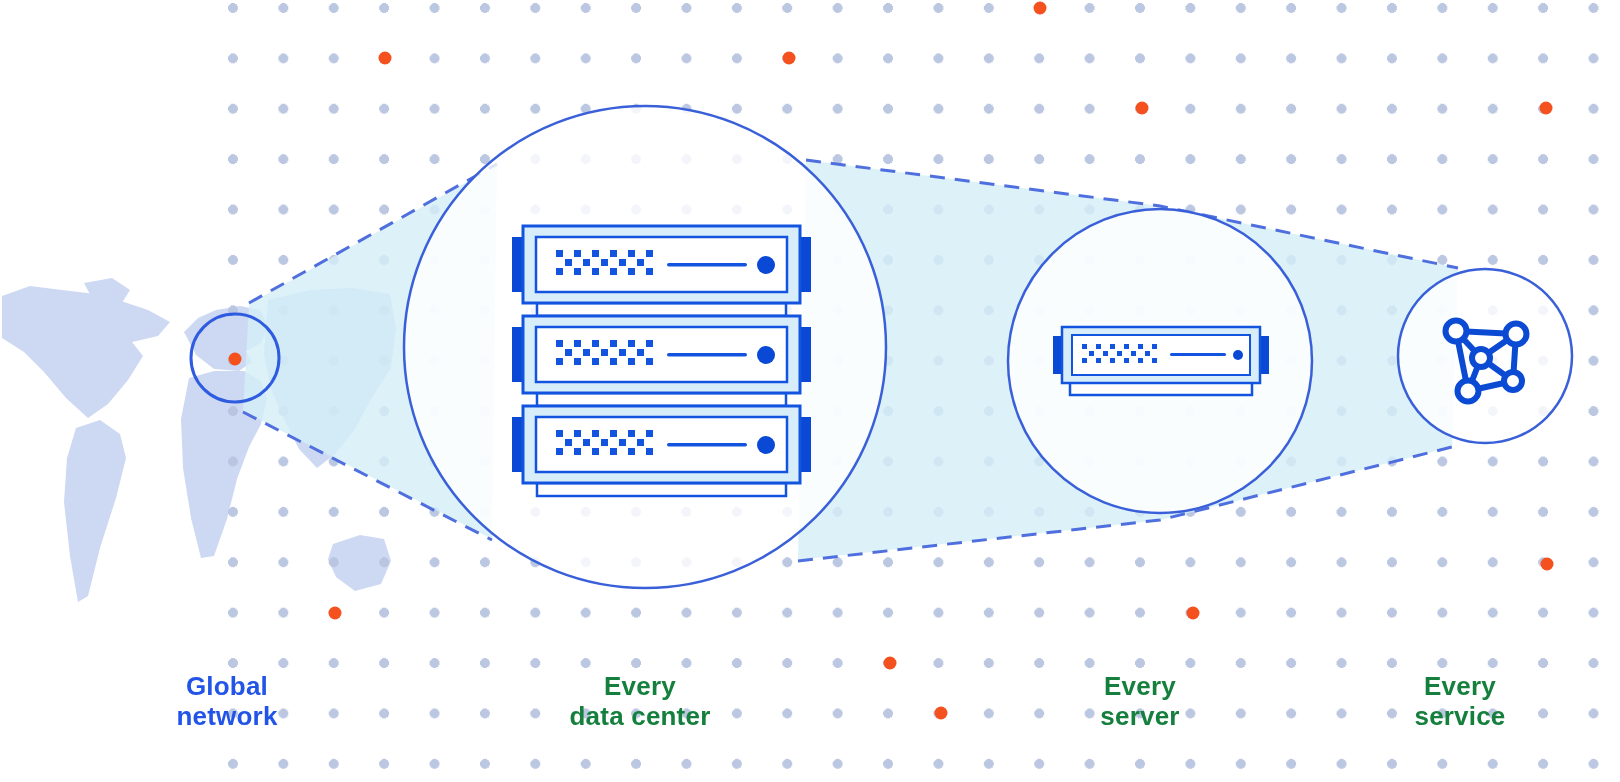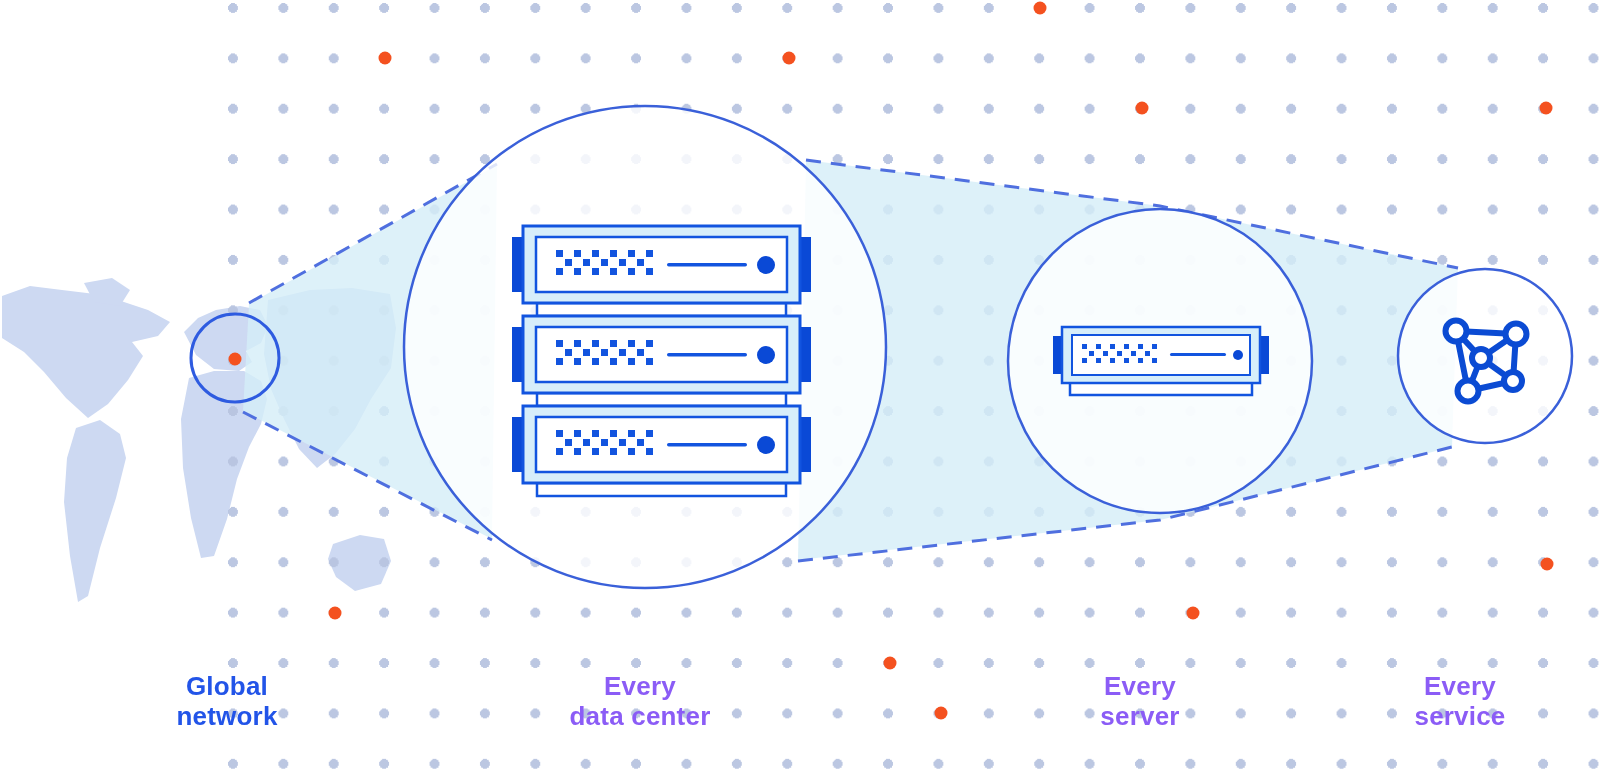--- a/index.html
+++ b/index.html
@@ -10,21 +10,21 @@
   .layer{position:absolute;left:0;top:0;width:1620px;height:782px;}
   
   .dot-grid{
     position:absolute;left:228px;top:3px;width:1376px;height:767px;
     background-image:radial-gradient(circle 5px at 5px 5px, rgba(184,196,224,0.95) 97%, rgba(184,196,224,0) 100%);
     background-size:50.4px 50.4px;
   }
   .stage-label{
     position:absolute;transform:translateX(-50%);
     text-align:center;font-weight:bold;font-size:26px;line-height:30px;
-    color:#8b5cf6;white-space:pre-line;letter-spacing:0.2px;
+    color:#15803d;white-space:pre-line;letter-spacing:0.2px;
   }
   .stage-label.blue{color:#2254e8;}
   svg{display:block;}
 </style>
 </head>
 <body>
 
 <svg class="layer" viewBox="0 0 1620 782">
   <g fill="#cdd9f2" stroke="none">
     <path d="M2,296 L30,286 62,290 95,294 118,300 148,310 170,322 158,336 132,342 143,356 128,380 108,404 88,418 66,398 44,372 24,352 2,338 Z"></path>

